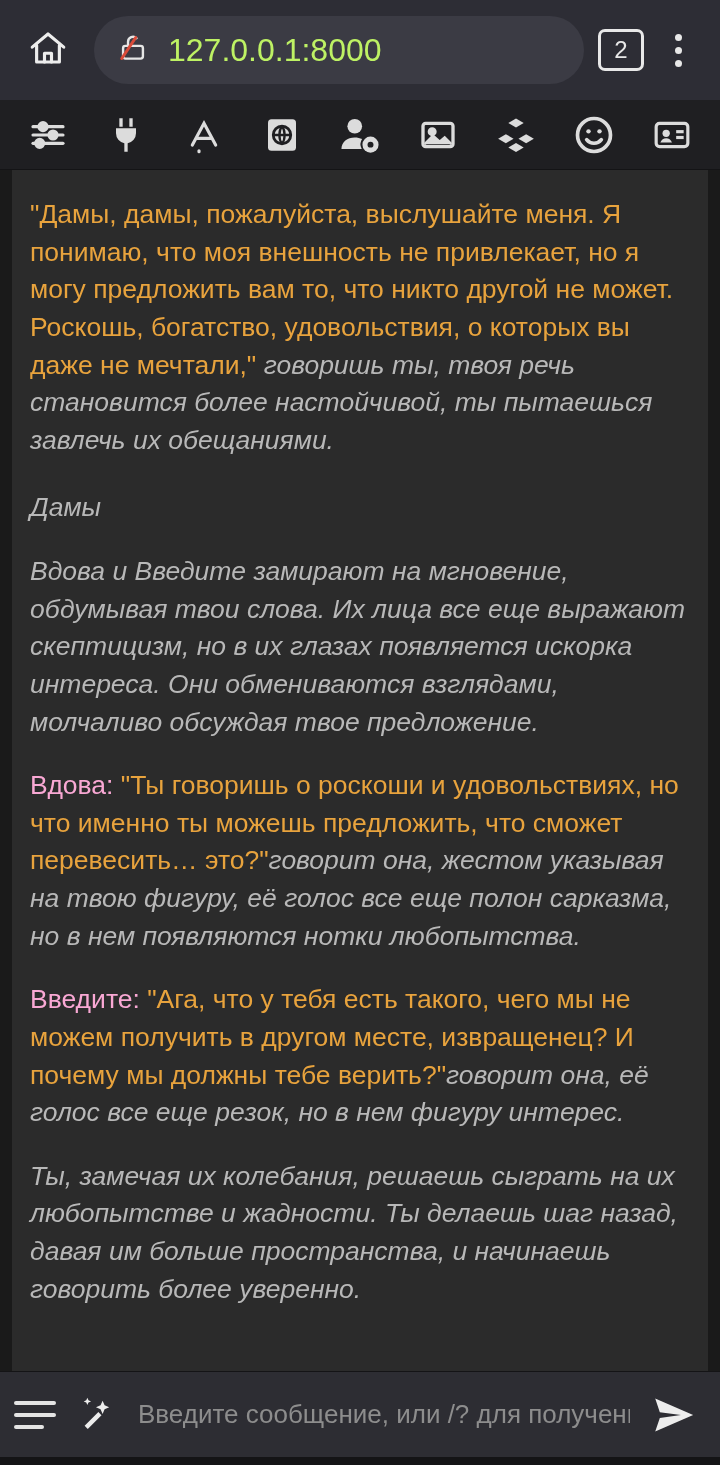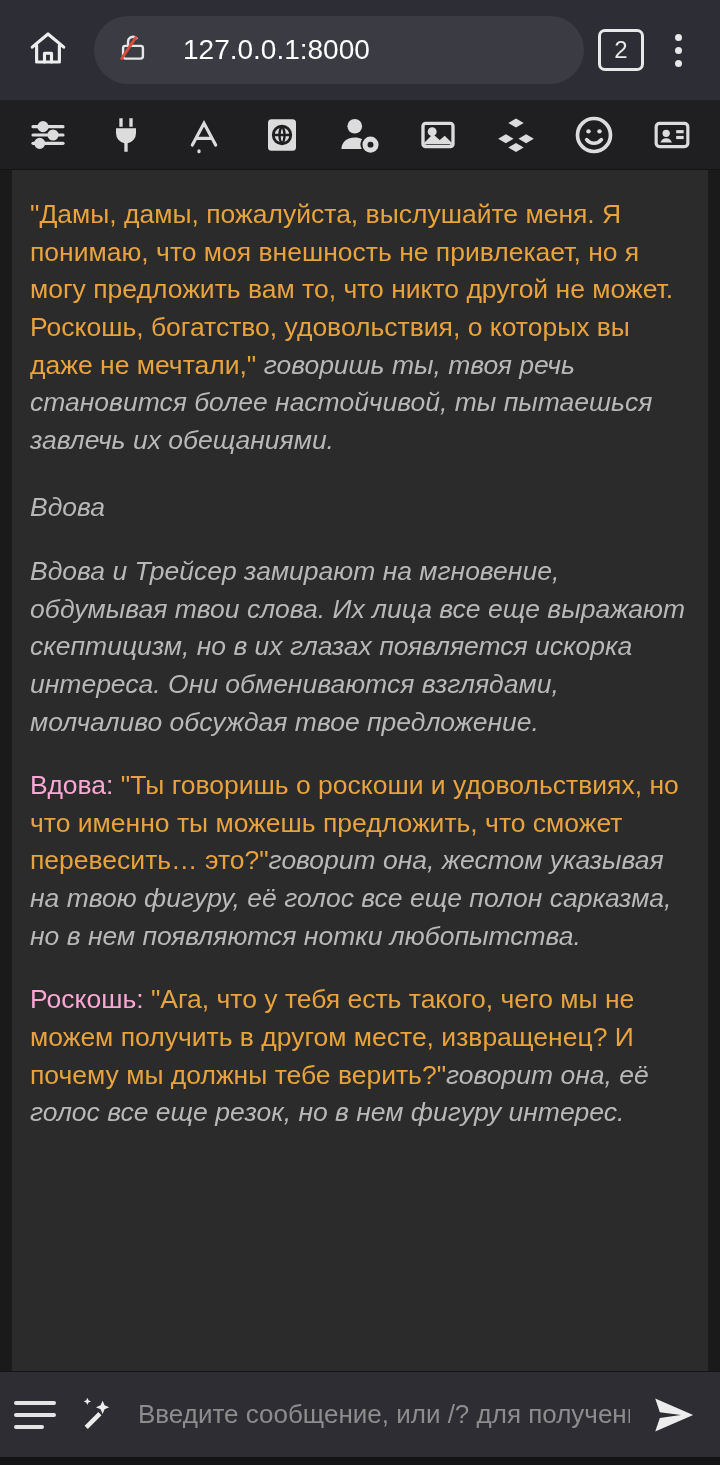--- a/index.html
+++ b/index.html
@@ -38,23 +38,23 @@
     height: 68px;
     margin: 0 14px;
     background: #3b3b44;
     border-radius: 34px;
     display: flex;
     align-items: center;
     padding: 0 22px;
     min-width: 0;
   }
   .url-text {
-    color: #ffffff;
-    font-size: 28px;
-    margin-left: 33px;
+    color: #bef264;
+    font-size: 32px;
+    margin-left: 18px;
     white-space: nowrap;
     overflow: hidden;
     text-overflow: ellipsis;
   }
   .tab-count {
     width: 46px; height: 42px;
     border: 3px solid #e8e8e8;
     border-radius: 7px;
     color: #e8e8e8;
     font-size: 24px;
@@ -275,24 +275,25 @@
   </div>
 
   <div class="chat-scroll">
     <div class="rail left"></div>
     <div class="rail right"></div>
     <div id="messages">
         <div class="msg">
           <div class="p"><span class="quote">"Дамы, дамы, пожалуйста, выслушайте меня. Я понимаю, что моя внешность не привлекает, но я могу предложить вам то, что никто другой не может. Роскошь, богатство, удовольствия, о которых вы даже не мечтали,"</span><span> говоришь ты, твоя речь становится более настойчивой, ты пытаешься завлечь их обещаниями.</span></div>
         </div>
         <div class="msg">
-          <div class="p"><span>Вдова</span></div>
-          <div class="p"><span>Вдова и Трейсер замирают на мгновение, обдумывая твои слова. Их лица все еще выражают скептицизм, но в их глазах появляется искорка интереса. Они обмениваются взглядами, молчаливо обсуждая твое предложение.</span></div>
+          <div class="p"><span>Дамы</span></div>
+          <div class="p"><span>Вдова и Введите замирают на мгновение, обдумывая твои слова. Их лица все еще выражают скептицизм, но в их глазах появляется искорка интереса. Они обмениваются взглядами, молчаливо обсуждая твое предложение.</span></div>
           <div class="p"><span class="speaker">Вдова: </span><span class="quote">"Ты говоришь о роскоши и удовольствиях, но что именно ты можешь предложить, что сможет перевесить… это?"</span><span>говорит она, жестом указывая на твою фигуру, её голос все еще полон сарказма, но в нем появляются нотки любопытства.</span></div>
-          <div class="p"><span class="speaker">Роскошь: </span><span class="quote">"Ага, что у тебя есть такого, чего мы не можем получить в другом месте, извращенец? И почему мы должны тебе верить?"</span><span>говорит она, её голос все еще резок, но в нем фигуру интерес.</span></div>
+          <div class="p"><span class="speaker">Введите: </span><span class="quote">"Ага, что у тебя есть такого, чего мы не можем получить в другом месте, извращенец? И почему мы должны тебе верить?"</span><span>говорит она, её голос все еще резок, но в нем фигуру интерес.</span></div>
+          <div class="p"><span>Ты, замечая их колебания, решаешь сыграть на их любопытстве и жадности. Ты делаешь шаг назад, давая им больше пространства, и начинаешь говорить более уверенно.</span></div>
         </div>
       </div>
   </div>
 
   <div class="composer">
     <div class="hamburger">
       <i></i>
         <i></i>
         <i></i>
     </div>

